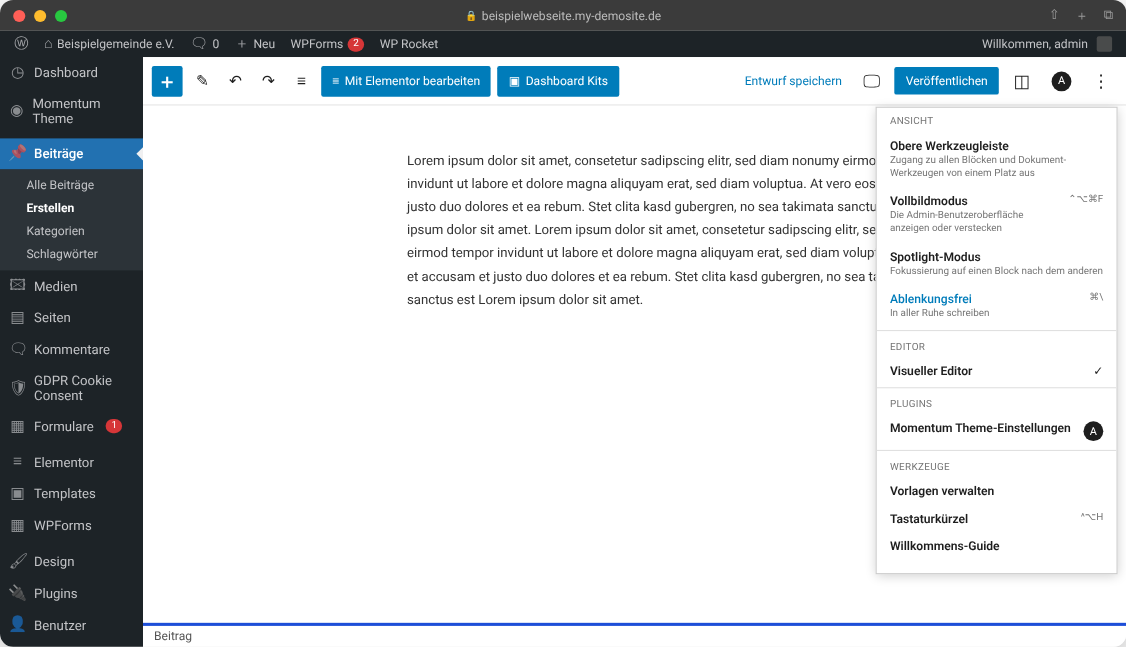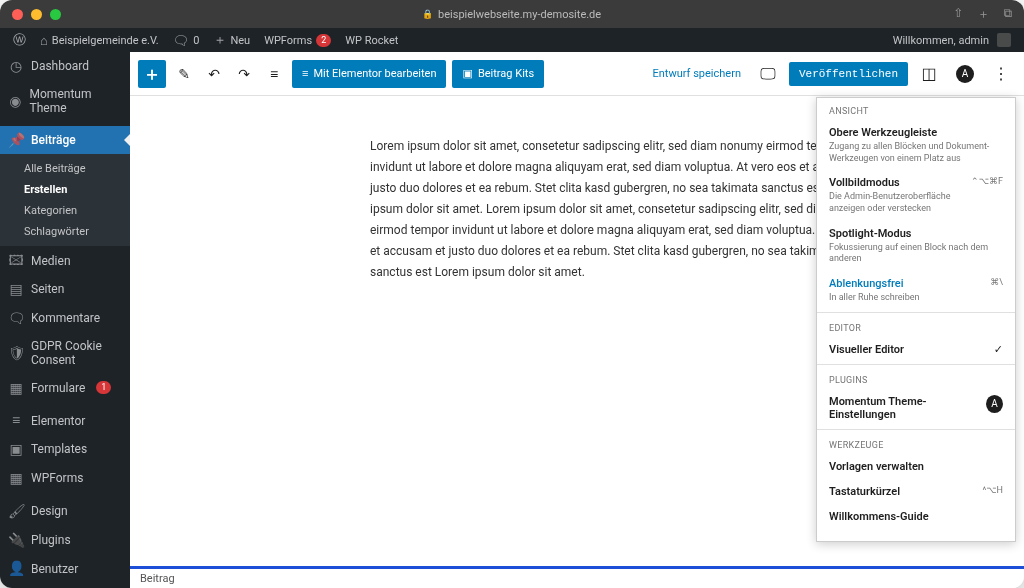--- a/index.html
+++ b/index.html
@@ -27,28 +27,28 @@
 .side-icon{width:16px;text-align:center;font-size:14px;opacity:.65;}
 .side-sep{height:4px;}
 .editor{flex:1;background:#f0f0f1;display:flex;flex-direction:column;position:relative;}
 .ed-topbar{height:44px;background:#fff;border-bottom:1px solid #e0e0e0;display:flex;align-items:center;padding:0 8px;gap:6px;}
 .ed-btn-add{width:28px;height:28px;background:#1e1e1e;color:#fff;border-radius:2px;display:flex;align-items:center;justify-content:center;font-size:18px;font-weight:bold;cursor:pointer;}
 .ed-btn-add.blue{background:#007cba;}
 .ed-tool{width:24px;height:24px;display:flex;align-items:center;justify-content:center;color:#1e1e1e;cursor:pointer;font-size:14px;}
 .ed-pill{height:28px;background:#007cba;color:#fff;border-radius:2px;display:flex;align-items:center;padding:0 10px;font-size:11px;gap:5px;cursor:pointer;}
 .ed-topbar .spacer{flex:1;}
 .ed-link{color:#007cba;font-size:11px;cursor:pointer;padding:0 6px;}
-.ed-publish{background:#007cba;color:#fff;padding:6px 10px;border-radius:2px;font-size:11px;cursor:pointer;font-family:Liberation Mono, monospace;}
+.ed-publish{background:#007cba;color:#fff;padding:6px 10px;border-radius:2px;font-size:11px;cursor:pointer;}
 .ed-icon-btn{width:30px;height:30px;display:flex;align-items:center;justify-content:center;cursor:pointer;color:#1e1e1e;font-size:16px;}
 .ed-canvas{flex:1;background:#fff;margin:0;padding:40px 60px 20px;overflow:auto;position:relative;}
 .post-title{font-size:34px;font-weight:900;margin:0 0 24px 180px;color:#1e1e1e;letter-spacing:-.5px;}
 .post-body{font-size:12px;line-height:1.75;color:#333;max-width:510px;margin-left:180px;}
 .block-add{position:absolute;right:30px;top:225px;width:20px;height:20px;background:#1e1e1e;color:#fff;display:flex;align-items:center;justify-content:center;font-size:14px;border-radius:2px;cursor:pointer;}
 .ed-footer{height:22px;background:#fff;border-top:3px solid #1d4ed8;display:flex;align-items:center;padding:0 10px;font-size:11px;color:#555;}
-.options-panel{position:absolute;top:45px;right:8px;width:200px;background:#fff;border:1px solid #ccc;box-shadow:0 2px 10px rgba(0,0,0,.2);font-size:11px;max-height:462px;overflow-y:auto;}
+.options-panel{position:absolute;top:45px;right:8px;width:220px;background:#fff;border:1px solid #ccc;box-shadow:0 2px 10px rgba(0,0,0,.2);font-size:11px;max-height:462px;overflow-y:auto;}
 .options-panel::-webkit-scrollbar{width:0;}
 .op-section-title{padding:8px 12px 4px;font-size:9px;color:#757575;text-transform:uppercase;letter-spacing:.3px;}
 .op-item{padding:6px 12px;cursor:pointer;display:flex;justify-content:space-between;align-items:flex-start;}
 .op-item .title{font-weight:600;color:#1e1e1e;font-size:11px;}
 .op-item .desc{font-size:9px;color:#757575;margin-top:2px;line-height:1.3;}
 .op-item.link .title{color:#007cba;font-weight:500;}
 .op-shortcut{font-size:9px;color:#757575;white-space:nowrap;margin-left:6px;}
 .op-check{font-size:11px;color:#1e1e1e;}
 .op-sep{height:1px;background:#e0e0e0;margin:2px 0;}
 .avatar-circle{width:18px;height:18px;border-radius:50%;background:#1e1e1e;color:#fff;display:inline-flex;align-items:center;justify-content:center;font-size:10px;}
@@ -181,21 +181,21 @@
       <div class="ed-tool">✎</div>
       <div class="ed-tool">↶</div>
       <div class="ed-tool">↷</div>
       <div class="ed-tool">≡</div>
       <div class="ed-pill">
           <span>≡</span>
           <span>Mit Elementor bearbeiten</span>
         </div>
       <div class="ed-pill">
           <span>▣</span>
-          <span>Beitrag Kits</span>
+          <span>Dashboard Kits</span>
         </div>
       <div class="spacer"></div>
       <div class="ed-link">Entwurf speichern</div>
       <div class="ed-icon-btn">🖵</div>
       <div class="ed-publish">Veröffentlichen</div>
       <div class="ed-icon-btn">◫</div>
       <div class="ed-icon-btn">
           <span class="avatar-circle">A</span>
         </div>
       <div class="ed-icon-btn">⋮</div>

